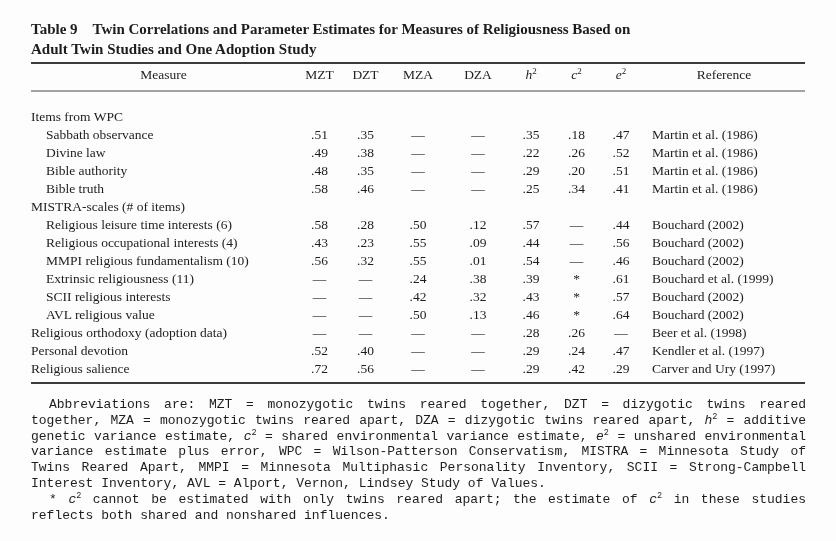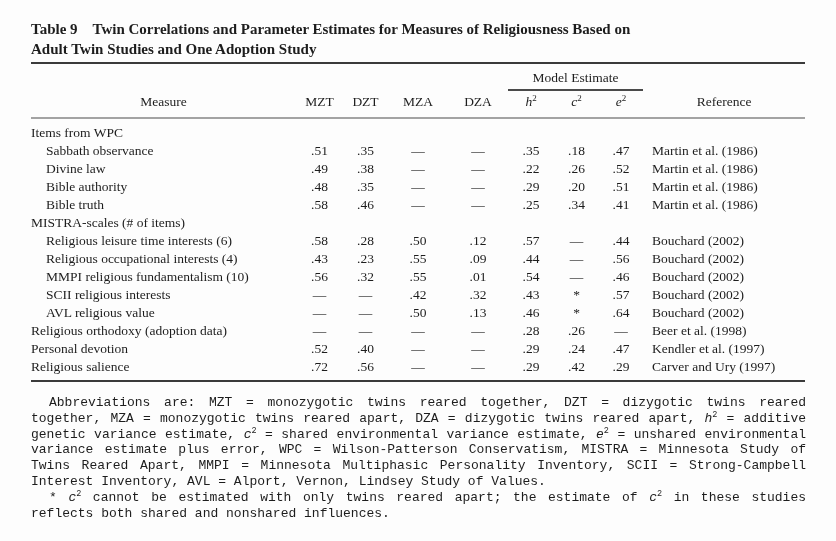--- a/index.html
+++ b/index.html
@@ -54,21 +54,21 @@
   sup { font-size: 9px; line-height: 0; }
 
   tbody td {
     font-size: 13.5px;
     height: 18px;
     line-height: 18px;
     padding: 0;
     white-space: nowrap;
     vertical-align: middle;
   }
-  tbody tr:first-child td { padding-top: 5px; }
+  tbody tr:first-child td { padding-top: 16px; }
   tbody tr:last-child td { padding-bottom: 4px; }
   td.measure { text-align: left; }
   td.measure.indent { padding-left: 15px; }
   td.num { text-align: center; }
   td.ref { text-align: left; padding-left: 9px; }
 
   .footnotes {
     width: 775px;
     margin-top: 13px;
     font-size: 13px;
@@ -91,27 +91,20 @@
       <col style="width:47px">
       <col style="width:45px">
       <col style="width:60px">
       <col style="width:60px">
       <col style="width:46px">
       <col style="width:45px">
       <col style="width:44px">
       <col style="width:162px">
     </colgroup>
     <thead>
-      <tr class="group-row">
-        <td colspan="5"></td>
-        <td colspan="3">
-          <div class="group-head-inner">Model Estimate</div>
-        </td>
-        <td></td>
-      </tr>
       <tr class="head-row">
         <th>Measure</th>
         <th>MZT</th>
         <th>DZT</th>
         <th>MZA</th>
         <th>DZA</th>
         <th><span class="math">h</span><sup>2</sup></th>
         <th><span class="math">c</span><sup>2</sup></th>
         <th><span class="math">e</span><sup>2</sup></th>
         <th class="ref-head">Reference</th>
@@ -211,20 +204,31 @@
           <td class="num">.56</td>
           <td class="num">.32</td>
           <td class="num">.55</td>
           <td class="num">.01</td>
           <td class="num">.54</td>
           <td class="num">—</td>
           <td class="num">.46</td>
           <td class="ref">Bouchard (2002)</td>
         </tr>
         <tr>
+          <td class="measure indent">Extrinsic religiousness (11)</td>
+          <td class="num">—</td>
+          <td class="num">—</td>
+          <td class="num">.24</td>
+          <td class="num">.38</td>
+          <td class="num">.39</td>
+          <td class="num">*</td>
+          <td class="num">.61</td>
+          <td class="ref">Bouchard et al. (1999)</td>
+        </tr>
+        <tr>
           <td class="measure indent">SCII religious interests</td>
           <td class="num">—</td>
           <td class="num">—</td>
           <td class="num">.42</td>
           <td class="num">.32</td>
           <td class="num">.43</td>
           <td class="num">*</td>
           <td class="num">.57</td>
           <td class="ref">Bouchard (2002)</td>
         </tr>

